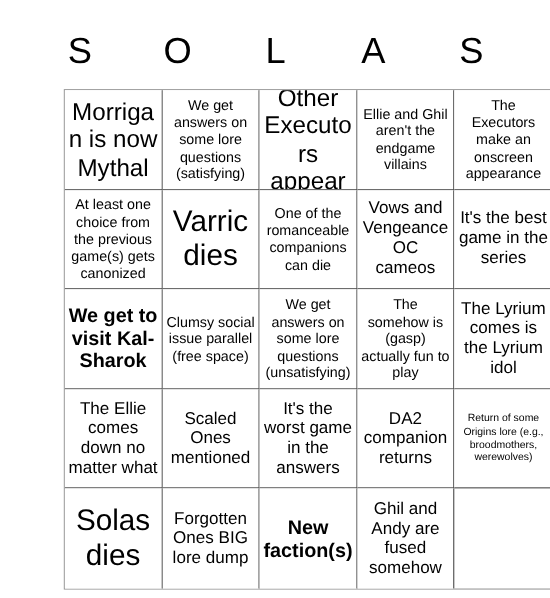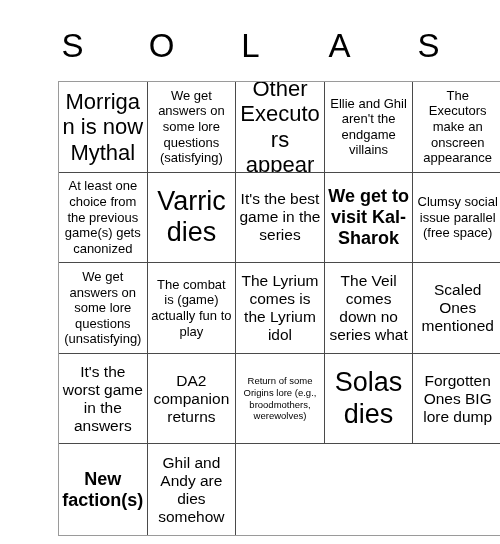--- a/index.html
+++ b/index.html
@@ -122,42 +122,48 @@
 
     <div class="cell fs-sm">
         <span class="cell-text">The Executors make an onscreen appearance</span>
       </div>
     <div class="cell fs-sm">
         <span class="cell-text">At least one choice from the previous game(s) gets canonized</span>
       </div>
     <div class="cell fs-xxl">
         <span class="cell-text">Varric dies</span>
       </div>
+    <div class="cell fs-sm">
+        <span class="cell-text">One of the romanceable companions can die</span>
+      </div>
+    <div class="cell fs-md">
+        <span class="cell-text">Vows and Vengeance OC cameos</span>
+      </div>
 
     <div class="cell fs-md">
         <span class="cell-text">It's the best game in the series</span>
       </div>
     <div class="cell fs-lg">
         <span class="cell-text">We get to visit Kal-Sharok</span>
       </div>
     <div class="cell fs-sm">
         <span class="cell-text">Clumsy social issue parallel (free space)</span>
       </div>
     <div class="cell fs-sm">
         <span class="cell-text">We get answers on some lore questions (unsatisfying)</span>
       </div>
     <div class="cell fs-sm">
-        <span class="cell-text">The combat is (game) actually fun to play</span>
+        <span class="cell-text">The somehow is (gasp) actually fun to play</span>
       </div>
 
     <div class="cell fs-md">
         <span class="cell-text">The Lyrium comes is the Lyrium idol</span>
       </div>
     <div class="cell fs-md">
-        <span class="cell-text">The Veil comes down no series what</span>
+        <span class="cell-text">The Ellie comes down no matter what</span>
       </div>
     <div class="cell fs-md">
         <span class="cell-text">Scaled Ones mentioned</span>
       </div>
     <div class="cell fs-md">
         <span class="cell-text">It's the worst game in the answers</span>
       </div>
     <div class="cell fs-md">
         <span class="cell-text">DA2 companion returns</span>
       </div>
@@ -168,17 +174,17 @@
     <div class="cell fs-xxl">
         <span class="cell-text">Solas dies</span>
       </div>
     <div class="cell fs-md">
         <span class="cell-text">Forgotten Ones BIG lore dump</span>
       </div>
     <div class="cell fs-lg">
         <span class="cell-text">New faction(s)</span>
       </div>
     <div class="cell fs-md">
-        <span class="cell-text">Ghil and Andy are dies somehow</span>
+        <span class="cell-text">Ghil and Andy are fused somehow</span>
       </div>
   </div>
 
 </div>
 
 </body></html>

